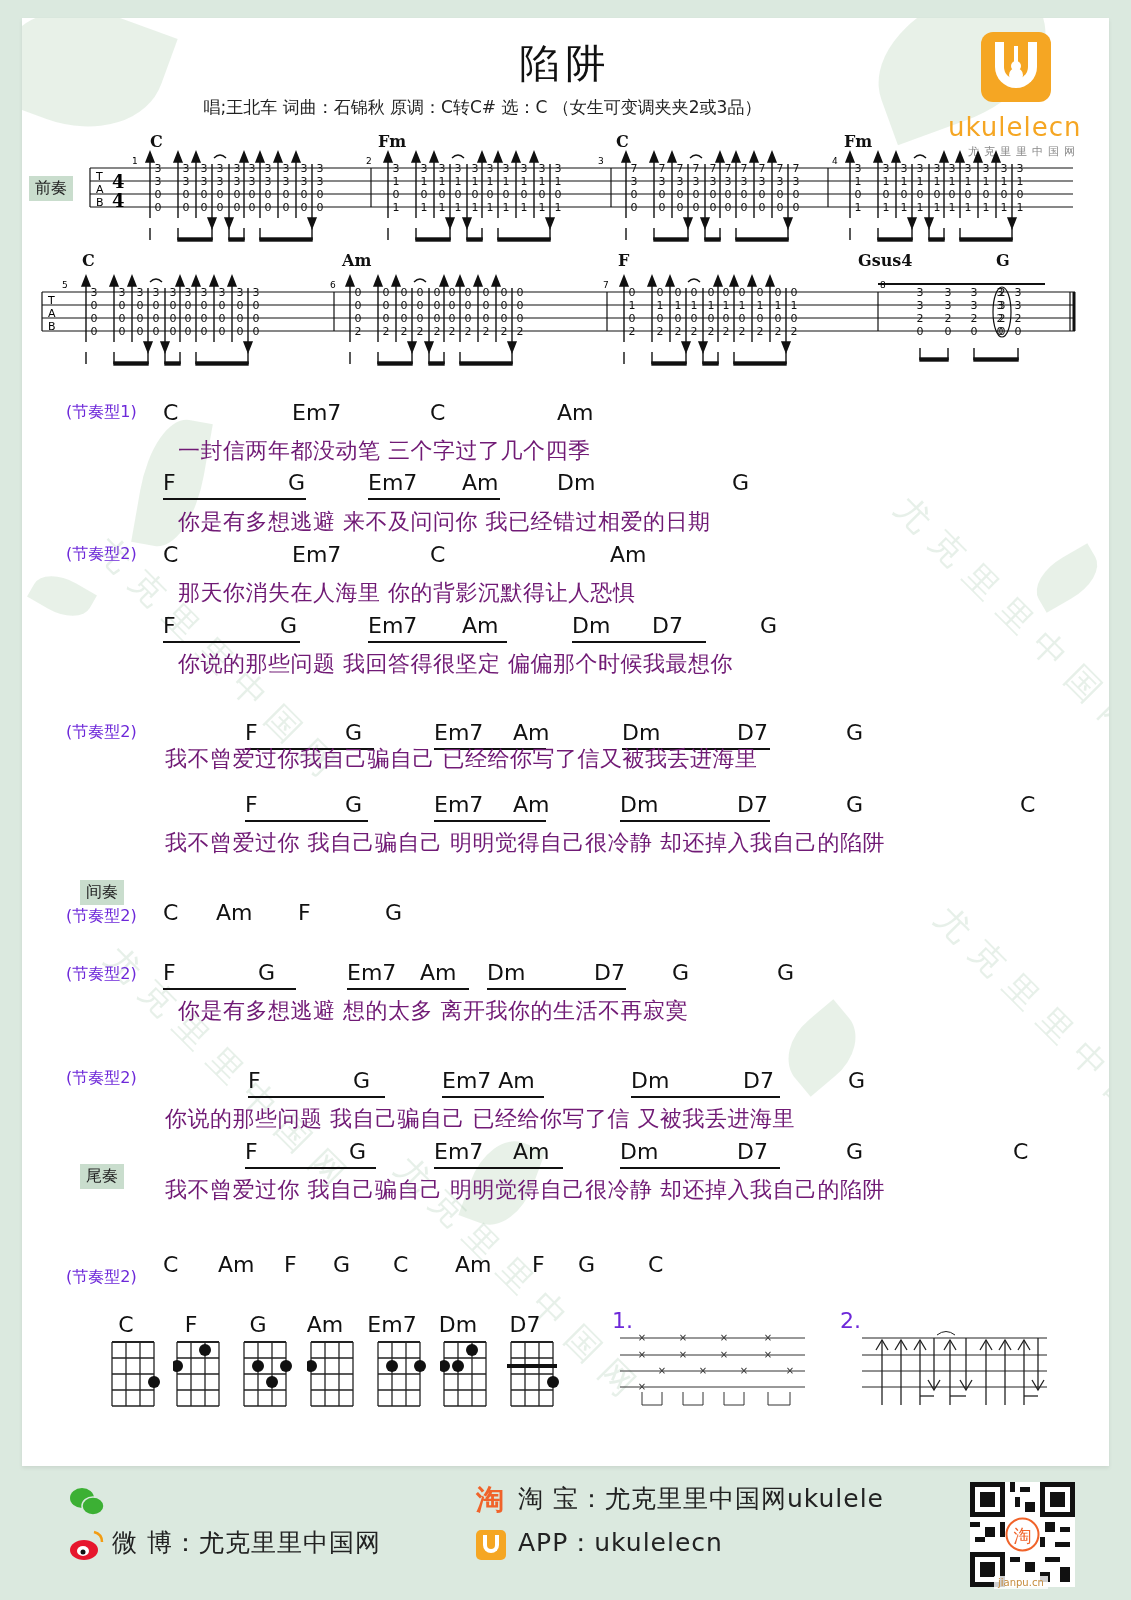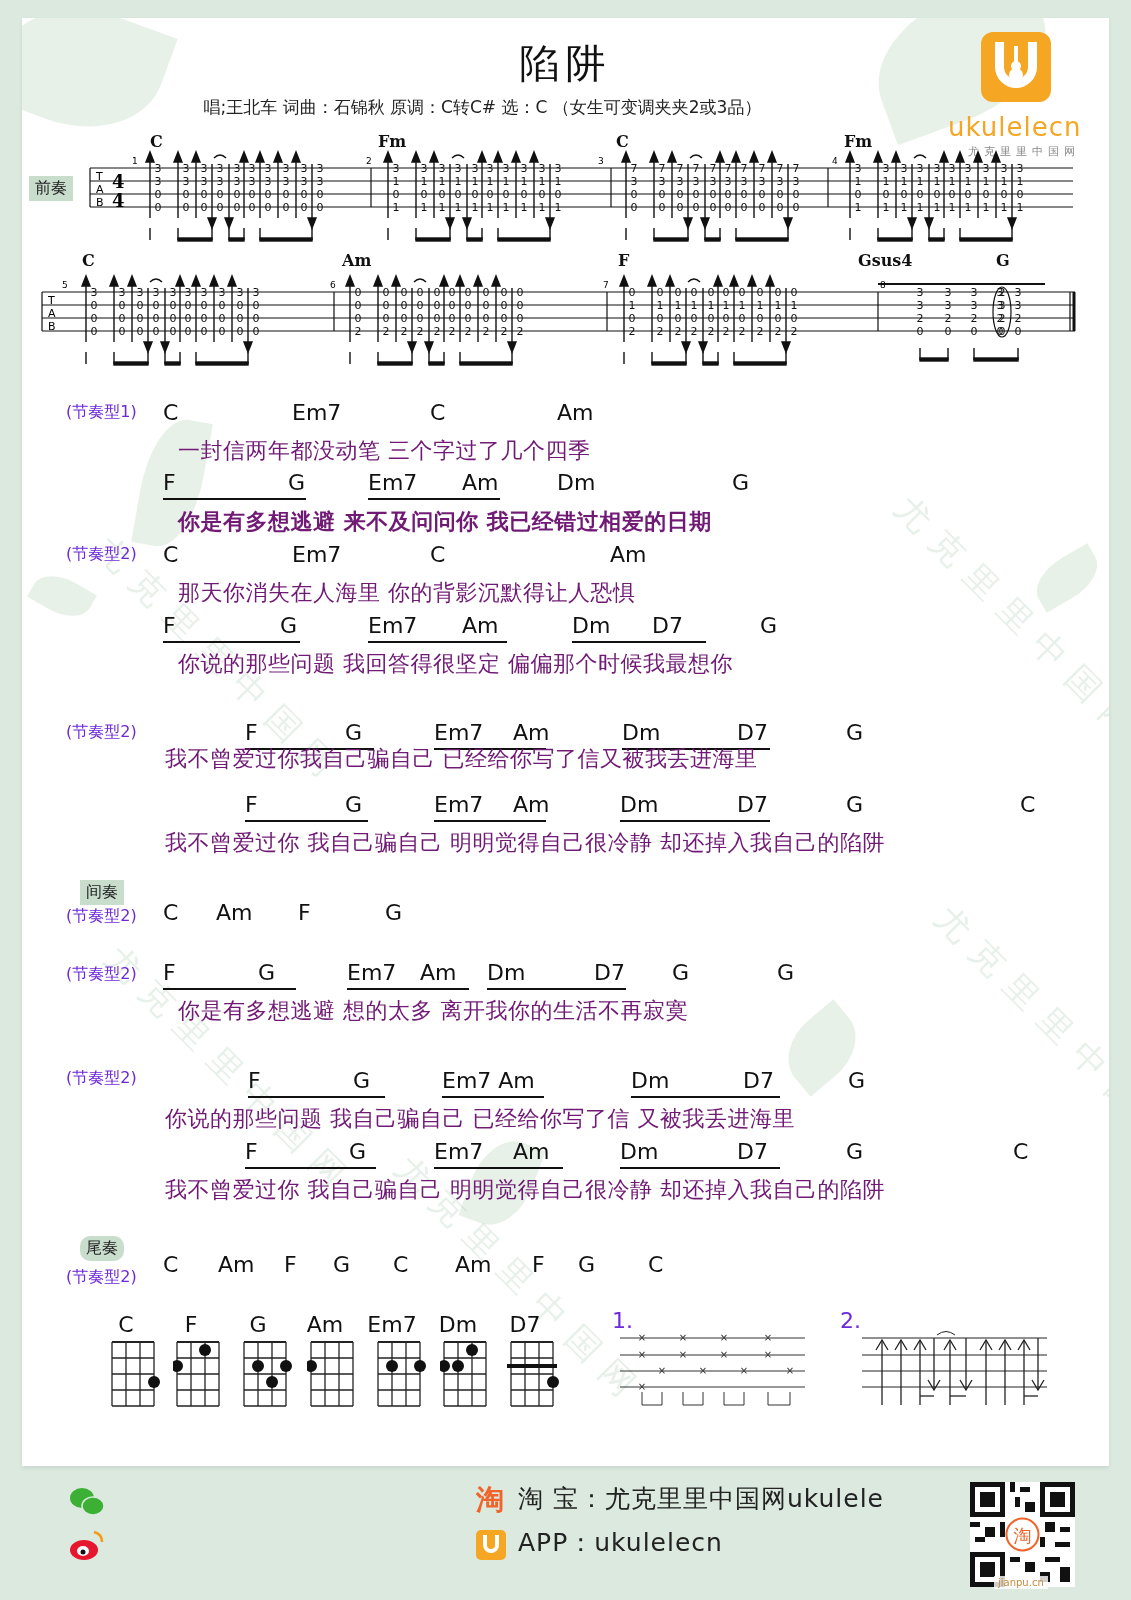--- a/index.html
+++ b/index.html
@@ -676,21 +676,21 @@
     <div class="chord" style="left: 557px; top: 400px;">Am</div>
     <div class="lyric" style="left: 178px; top: 436px;">一封信两年都没动笔     三个字过了几个四季</div>
     <div class="chord" style="left: 163px; top: 470px;">F</div>
     <div class="chord" style="left: 288px; top: 470px;">G</div>
     <div class="chord" style="left: 368px; top: 470px;">Em7</div>
     <div class="chord" style="left: 462px; top: 470px;">Am</div>
     <div class="chord" style="left: 557px; top: 470px;">Dm</div>
     <div class="chord" style="left: 732px; top: 470px;">G</div>
     <div class="ul" style="left: 163px; top: 498px; width: 143px;"></div>
     <div class="ul" style="left: 368px; top: 498px; width: 132px;"></div>
-    <div class="lyric" style="left: 178px; top: 507px; font-weight: bold;">你是有多想逃避     来不及问问你     我已经错过相爱的日期</div>
+    <div class="lyric" style="left: 178px; top: 507px;">你是有多想逃避     来不及问问你     我已经错过相爱的日期</div>
     <div class="sec" style="left: 66px; top: 544px;">(节奏型2)</div>
     <div class="chord" style="left: 163px; top: 542px;">C</div>
     <div class="chord" style="left: 292px; top: 542px;">Em7</div>
     <div class="chord" style="left: 430px; top: 542px;">C</div>
     <div class="chord" style="left: 610px; top: 542px;">Am</div>
     <div class="lyric" style="left: 178px; top: 578px;">那天你消失在人海里     你的背影沉默得让人恐惧</div>
     <div class="chord" style="left: 163px; top: 613px;">F</div>
     <div class="chord" style="left: 280px; top: 613px;">G</div>
     <div class="chord" style="left: 368px; top: 613px;">Em7</div>
     <div class="chord" style="left: 462px; top: 613px;">Am</div>
@@ -760,21 +760,21 @@
     <div class="chord" style="left: 434px; top: 1139px;">Em7</div>
     <div class="chord" style="left: 513px; top: 1139px;">Am</div>
     <div class="chord" style="left: 620px; top: 1139px;">Dm</div>
     <div class="chord" style="left: 737px; top: 1139px;">D7</div>
     <div class="chord" style="left: 846px; top: 1139px;">G</div>
     <div class="chord" style="left: 1013px; top: 1139px;">C</div>
     <div class="ul" style="left: 245px; top: 1167px; width: 131px;"></div>
     <div class="ul" style="left: 434px; top: 1167px; width: 129px;"></div>
     <div class="ul" style="left: 620px; top: 1167px; width: 160px;"></div>
     <div class="lyric" style="left: 165px; top: 1175px;">我不曾爱过你 我自己骗自己        明明觉得自己很冷静   却还掉入我自己的陷阱</div>
-    <div class="sec-badge" style="left: 80px; top: 1236px; border-radius: 10px;">尾奏</div>
+    <div class="sec-badge" style="left: 80px; top: 1164px;">尾奏</div>
     <div class="sec" style="left: 66px; top: 1267px;">(节奏型2)</div>
     <div class="chord" style="left: 163px; top: 1252px;">C</div>
     <div class="chord" style="left: 218px; top: 1252px;">Am</div>
     <div class="chord" style="left: 284px; top: 1252px;">F</div>
     <div class="chord" style="left: 333px; top: 1252px;">G</div>
     <div class="chord" style="left: 393px; top: 1252px;">C</div>
     <div class="chord" style="left: 455px; top: 1252px;">Am</div>
     <div class="chord" style="left: 532px; top: 1252px;">F</div>
     <div class="chord" style="left: 578px; top: 1252px;">G</div>
     <div class="chord" style="left: 648px; top: 1252px;">C</div>
@@ -973,20 +973,21 @@
   <svg style="position:absolute;left:68px;top:20px" width="38" height="32">
     <ellipse cx="14" cy="12" rx="12" ry="10" fill="#3cb034"></ellipse>
       <ellipse cx="25" cy="20" rx="11" ry="9" fill="#3cb034" stroke="#dbe9df" stroke-width="1.5"></ellipse>
   </svg>
   <svg style="position:absolute;left:68px;top:62px" width="38" height="34">
     <ellipse cx="16" cy="22" rx="14" ry="10" fill="#e6162d"></ellipse>
       <ellipse cx="15" cy="23" rx="6" ry="5" fill="#fff"></ellipse>
       <circle cx="15" cy="24" r="2.5" fill="#111"></circle>
     <path d="M26 4 Q34 6 34 14" stroke="#f39c12" stroke-width="2.5" fill="none"></path>
   </svg>
+  <div class="f-text" style="left:112px;top:60px">微    博：尤克里里中国网</div>
   <div style="position:absolute;left:476px;top:18px;width:32px;height:32px;color:#f0632a;font-size:28px;font-weight:bold;line-height:32px">淘</div>
   <div class="f-text" style="left:518px;top:16px">淘    宝：尤克里里中国网ukulele</div>
   <div style="position:absolute;left:476px;top:64px;width:30px;height:30px;background:#f5a623;border-radius:5px">
     <div style="position:absolute;left:7px;top:5px;width:16px;height:18px;border:4px solid #fff;border-top:none;border-radius:0 0 8px 8px"></div>
   </div>
   <div class="f-text" style="left:518px;top:60px">APP：ukulelecn</div>
 </div>
 <div class="qr">
   <svg width="105" height="105" viewBox="0 0 21 21">
     <rect width="21" height="21" fill="#fff"></rect>

